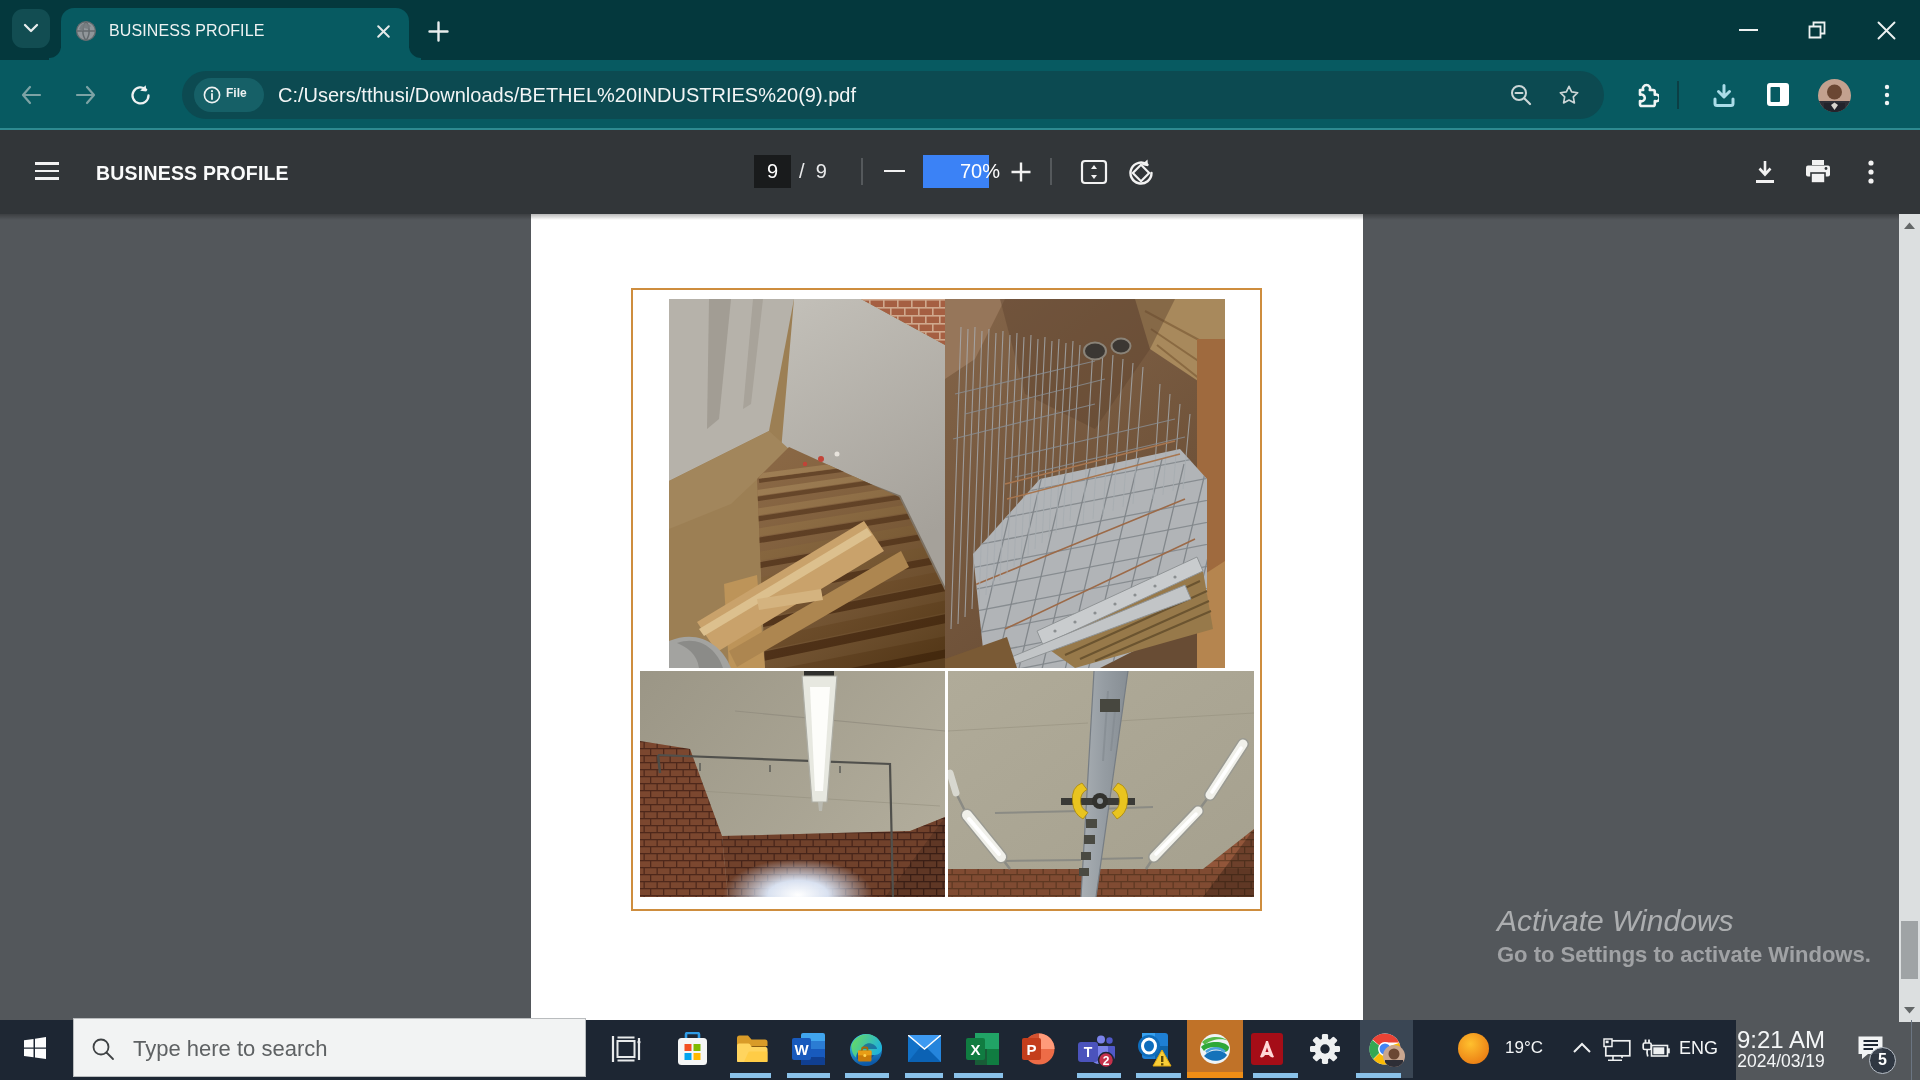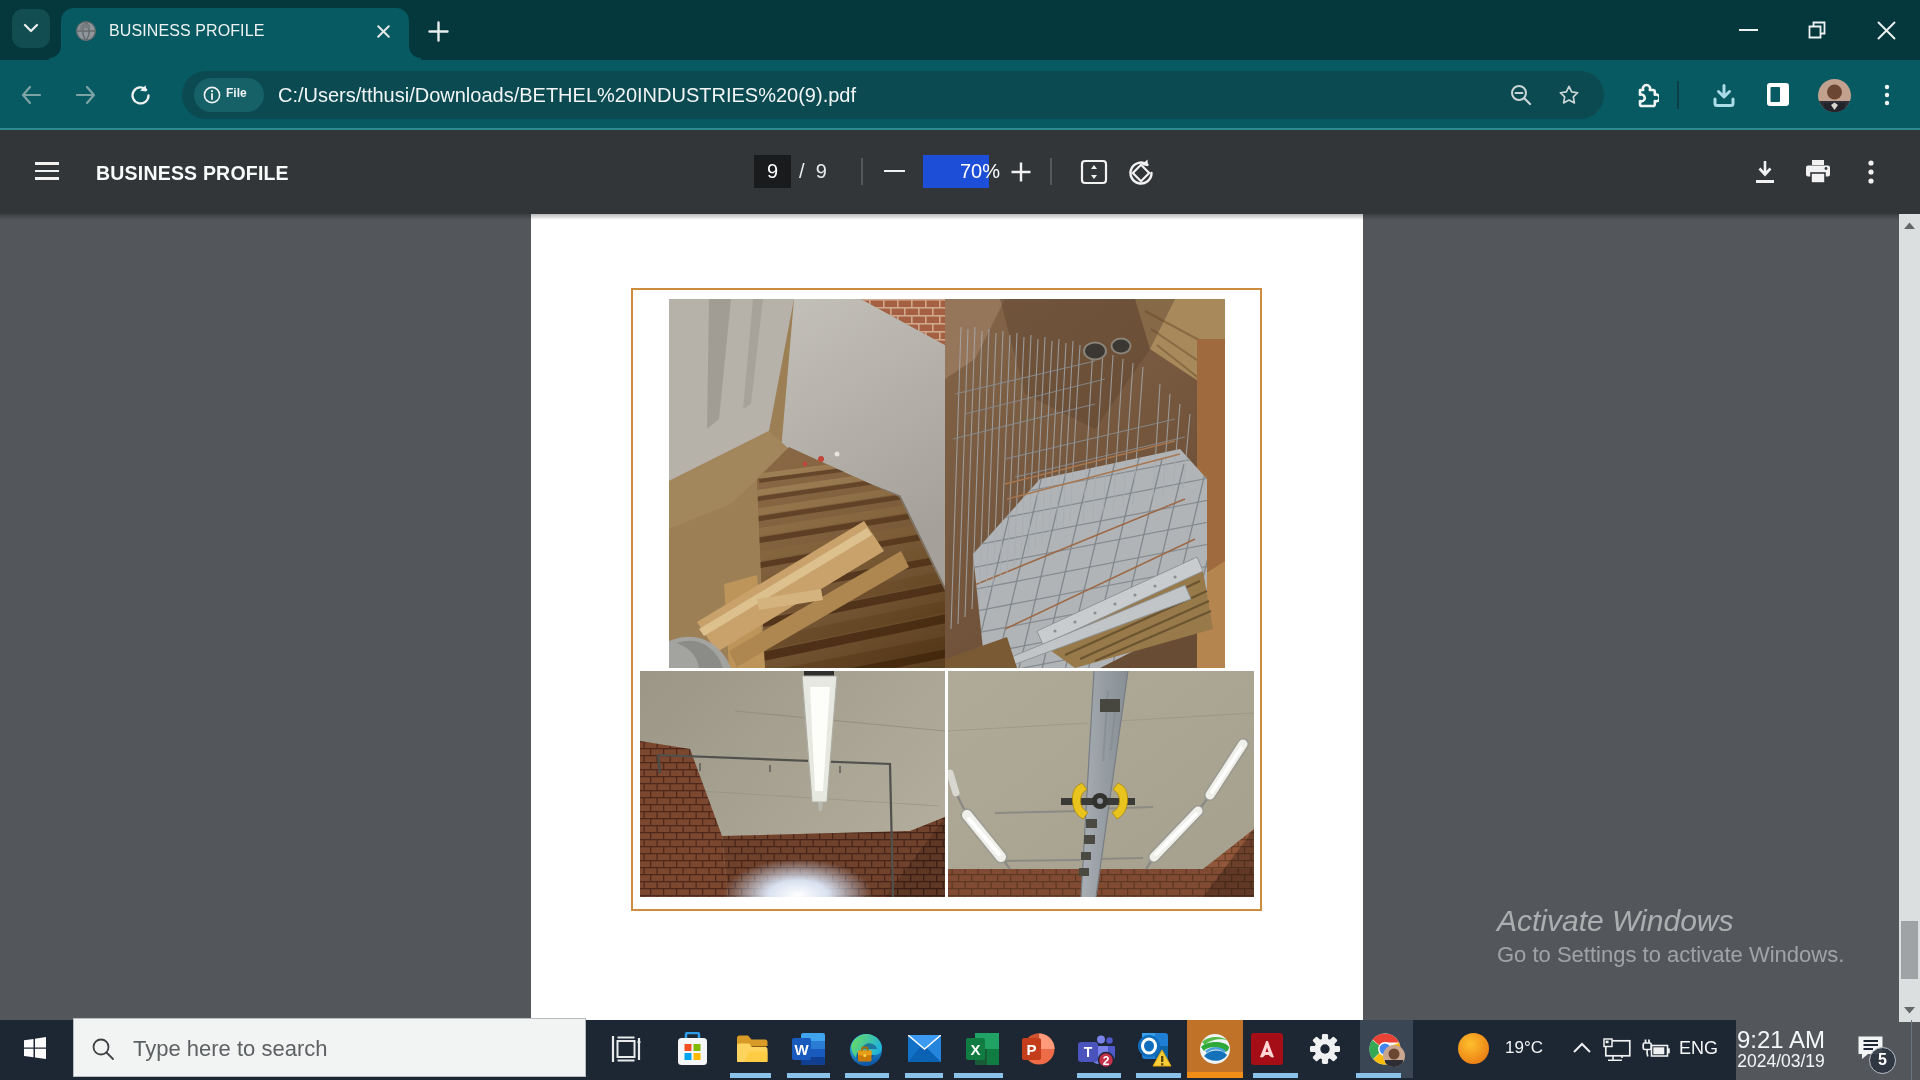--- a/index.html
+++ b/index.html
@@ -231,21 +231,21 @@
     </svg>
     <div class="abs" style="left:1899px;top:0;width:21px;height:808px;background:#dcdfe0;"></div>
     <svg class="abs" style="left:1902px;top:6px;" width="15" height="12" viewBox="0 0 15 12">
         <path d="M7.5 2.5 L13 9 L2 9 Z" fill="#636768"></path>
       </svg>
     <svg class="abs" style="left:1902px;top:790px;" width="15" height="12" viewBox="0 0 15 12">
         <path d="M7.5 9.5 L2 3 L13 3 Z" fill="#636768"></path>
       </svg>
     <div class="abs" style="left:1901px;top:707px;width:17px;height:58px;background:#9fa3a5;"></div>
     <div class="abs" style="left:1497px;top:690px;font-size:30px;color:rgba(255,255,255,0.52);font-style:italic;">Activate Windows</div>
-    <div class="abs" style="left:1497px;top:728px;font-size:22px;color:rgba(255,255,255,0.45);">Go to Settings to activate Windows.</div>
+    <div class="abs" style="left:1497px;top:728px;font-size:22px;color:rgba(255,255,255,0.45);font-weight:bold;">Go to Settings to activate Windows.</div>
   </div>
   <div id="tabstrip">
     <div class="abs" style="left:12px;top:9px;width:38px;height:39px;background:#124d52;border-radius:11px;"></div>
     <svg class="abs" style="left:23px;top:22px;" width="16" height="12" viewBox="0 0 16 12">
         <path d="M2 3 L8 9 L14 3" stroke="#e8eded" stroke-width="2.3" fill="none" stroke-linecap="round" stroke-linejoin="round"></path>
       </svg>
 
     <div class="abs" style="left:61px;top:8px;width:348px;height:52px;background:#075a61;border-radius:13px 13px 0 0;"></div>
     <div class="abs" style="left:49px;top:48px;width:12px;height:12px;background:#075a61;"></div>
     <div class="abs" style="left:49px;top:46px;width:12px;height:12px;background:#04383d;border-radius:0 0 12px 0;"></div>
@@ -346,21 +346,21 @@
   <div id="pdfbar">
     <div class="abs" style="left:35px;top:32px;width:24px;height:2.6px;background:#f2f2f2;"></div>
     <div class="abs" style="left:35px;top:39.5px;width:24px;height:2.6px;background:#f2f2f2;"></div>
     <div class="abs" style="left:35px;top:47px;width:24px;height:2.6px;background:#f2f2f2;"></div>
     <div class="abs" style="left:96px;top:32px;font-size:19.5px;font-weight:700;color:#fafbfb;letter-spacing:0.2px;">BUSINESS PROFILE</div>
 
     <div class="abs" style="left:754px;top:25px;width:37px;height:33px;background:#191b1c;color:#fff;font-size:20px;text-align:center;line-height:33px;">9</div>
     <div class="abs" style="left:799px;top:30px;font-size:20px;color:#e9eaeb;">/&nbsp; 9</div>
     <div class="abs" style="left:861px;top:28px;width:2px;height:27px;background:#55595c;"></div>
     <div class="abs" style="left:884px;top:40px;width:21px;height:2.4px;background:#f2f2f2;"></div>
-    <div class="abs" style="left:923px;top:25px;width:66px;height:33px;background:#1d4ed8;color:#fff;font-size:20px;text-align:center;line-height:33px;padding-left:37px;">70%</div>
+    <div class="abs" style="left:923px;top:25px;width:66px;height:33px;background:#3b82f6;color:#fff;font-size:20px;text-align:center;line-height:33px;padding-left:37px;">70%</div>
     <svg class="abs" style="left:1010px;top:31px;" width="22" height="22" viewBox="0 0 22 22">
         <path d="M11 1.5 L11 20.5 M1.5 11 L20.5 11" stroke="#f2f2f2" stroke-width="2.4"></path>
       </svg>
     <div class="abs" style="left:1050px;top:28px;width:2px;height:27px;background:#55595c;"></div>
 
     <svg class="abs" style="left:1080px;top:29px;" width="28" height="26" viewBox="0 0 28 26">
         <rect x="2" y="2" width="24" height="22" rx="3" stroke="#f2f2f2" stroke-width="2.2" fill="none"></rect>
         <path d="M14 6 L17 10 L11 10 Z" fill="#f2f2f2"></path>
         <path d="M14 20 L11 16 L17 16 Z" fill="#f2f2f2"></path>
       </svg>

